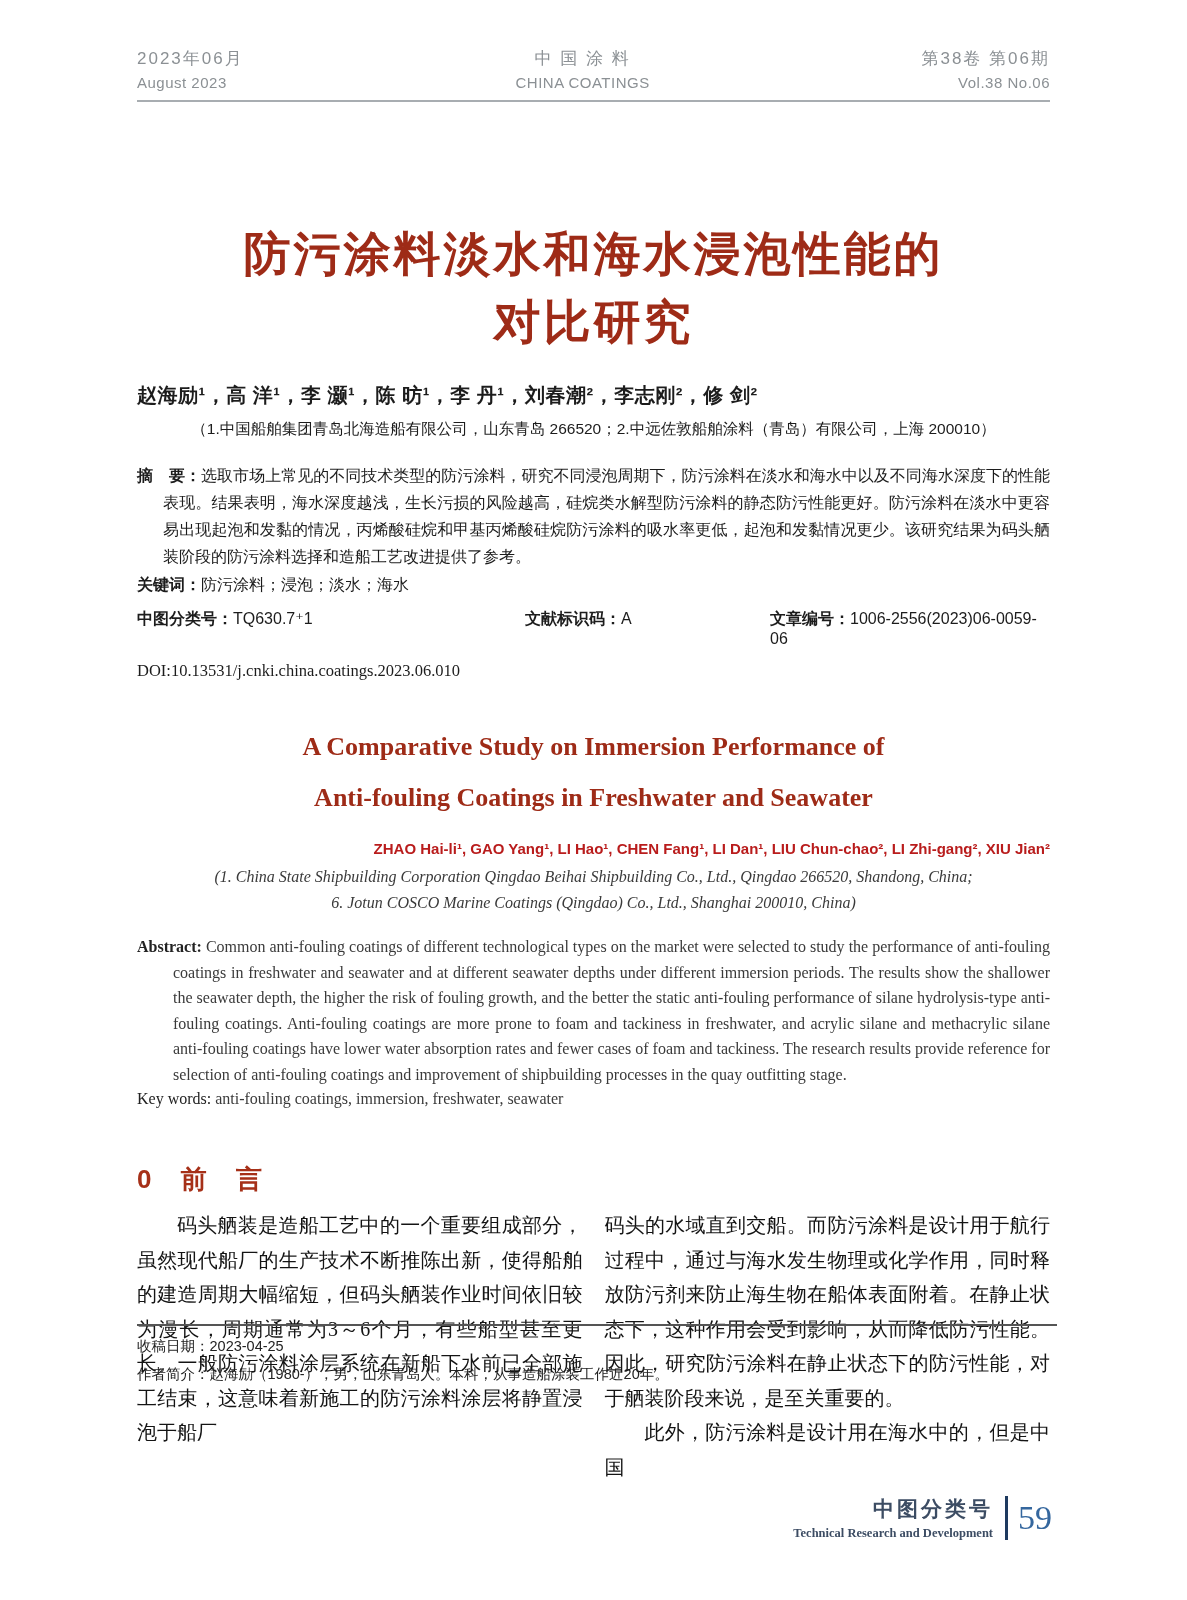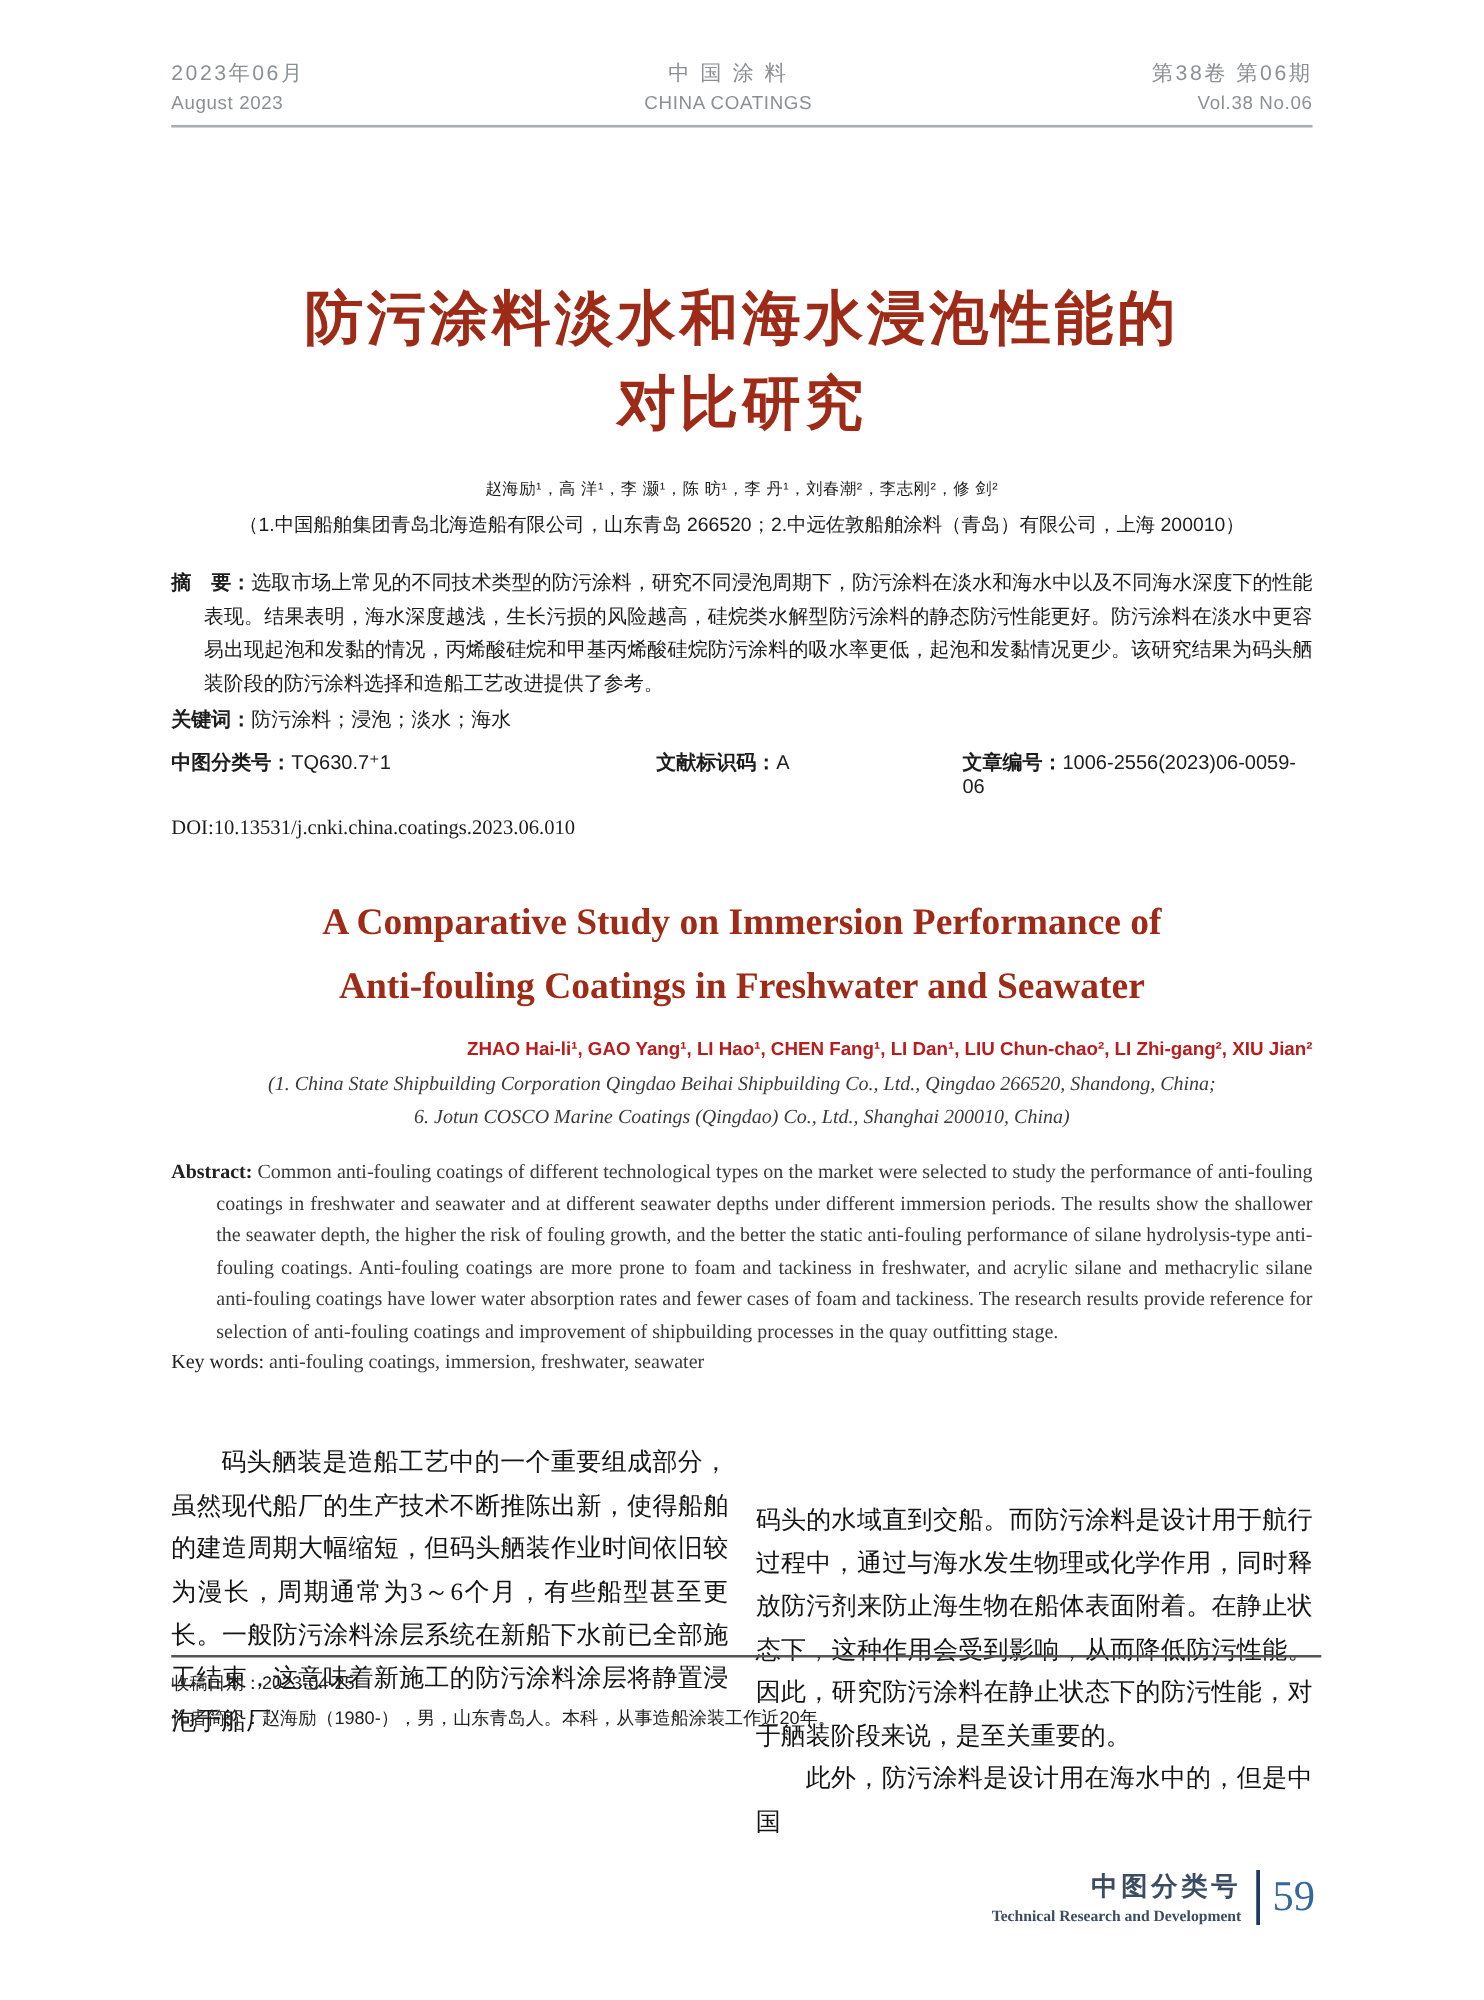--- a/index.html
+++ b/index.html
@@ -16,39 +16,39 @@
   .hdr-col{line-height:1;}
   .hdr-col.c{text-align:center;}
   .hdr-col.r{text-align:right;}
   .hdr-cn{font-size:17px;letter-spacing:2px;}
   .hdr-en{font-size:15px;margin-top:8px;letter-spacing:.5px;}
 
   
   .title-cn{margin-top:118px;text-align:center;color:#9e2b17;font-weight:bold;
             font-size:47px;line-height:68px;letter-spacing:3px;}
 
-  .authors-cn{margin-top:26px;text-align:center;font-weight:normal;font-size:13px;letter-spacing:.5px;}
+  .authors-cn{margin-top:26px;font-weight:bold;font-size:20px;letter-spacing:.5px;}
   .affil-cn{margin-top:10px;text-align:center;font-size:15.5px;}
 
   .abs-cn{margin-top:22px;font-size:16px;line-height:27px;text-align:justify;
           padding-left:26px;text-indent:-26px;}
   .abs-cn .lbl{font-weight:bold;}
   .kw-cn{margin-top:5px;font-size:16px;}
   .kw-cn .lbl{font-weight:bold;}
 
   .meta-row{margin-top:13px;display:flex;font-size:16px;}
   .meta-clc{flex:0 0 388px;}
   .meta-code{flex:0 0 245px;}
   .meta-id{flex:1;}
   .meta-row .lbl{font-weight:bold;}
   .doi{margin-top:13px;font-family:"Liberation Serif","DejaVu Serif",serif;font-size:16.5px;}
 
   
   .title-en{margin-top:40px;text-align:center;color:#9e2b17;font-weight:bold;
-            font-family:"Liberation Serif","DejaVu Serif",serif;font-size:30px;line-height:51px;}
+            font-family:"Liberation Serif","DejaVu Serif",serif;font-size:26px;line-height:51px;}
   .authors-en{margin-top:17px;text-align:right;font-size:15px;color:#b91c1c;font-weight:bold;}
   .affil-en{margin-top:7px;text-align:center;font-style:italic;color:#3a3a3a;
             font-family:"Liberation Serif","DejaVu Serif",serif;font-size:16px;line-height:26px;}
 
   .abs-en{margin-top:18px;font-family:"Liberation Serif","DejaVu Serif",serif;
           font-size:16px;line-height:25.5px;text-align:justify;color:#3a3a3a;
           padding-left:36px;text-indent:-36px;}
   .abs-en .lbl{font-weight:bold;color:#222;}
   .kw-en{margin-top:3px;font-family:"Liberation Serif","DejaVu Serif",serif;font-size:16px;color:#3a3a3a;}
   .kw-en .lbl{font-weight:normal;color:#222;}
@@ -143,20 +143,21 @@
   <div class="abs-en">
     <span class="lbl">Abstract:</span> <span>Common anti-fouling coatings of different technological types on the market were selected to study the performance of anti-fouling coatings in freshwater and seawater and at different seawater depths under different immersion periods. The results show the shallower the seawater depth, the higher the risk of fouling growth, and the better the static anti-fouling performance of silane hydrolysis-type anti-fouling coatings. Anti-fouling coatings are more prone to foam and tackiness in freshwater, and acrylic silane and methacrylic silane anti-fouling coatings have lower water absorption rates and fewer cases of foam and tackiness. The research results provide reference for selection of anti-fouling coatings and improvement of shipbuilding processes in the quay outfitting stage.</span>
   </div>
 
   <div class="kw-en">
     <span class="lbl">Key words:</span> <span>anti-fouling coatings, immersion, freshwater, seawater</span>
   </div>
 
   <div class="cols">
     <div class="col col-left">
+      <h3 class="section-h">0 前 言</h3>
       <p class="ind">码头舾装是造船工艺中的一个重要组成部分，虽然现代船厂的生产技术不断推陈出新，使得船舶的建造周期大幅缩短，但码头舾装作业时间依旧较为漫长，周期通常为3～6个月，有些船型甚至更长。一般防污涂料涂层系统在新船下水前已全部施工结束，这意味着新施工的防污涂料涂层将静置浸泡于船厂</p>
     </div>
     <div class="col col-right">
       <p>码头的水域直到交船。而防污涂料是设计用于航行过程中，通过与海水发生物理或化学作用，同时释放防污剂来防止海生物在船体表面附着。在静止状态下，这种作用会受到影响，从而降低防污性能。因此，研究防污涂料在静止状态下的防污性能，对于舾装阶段来说，是至关重要的。</p>
       <p class="ind">此外，防污涂料是设计用在海水中的，但是中国</p>
     </div>
   </div>
 
 </div>
 

